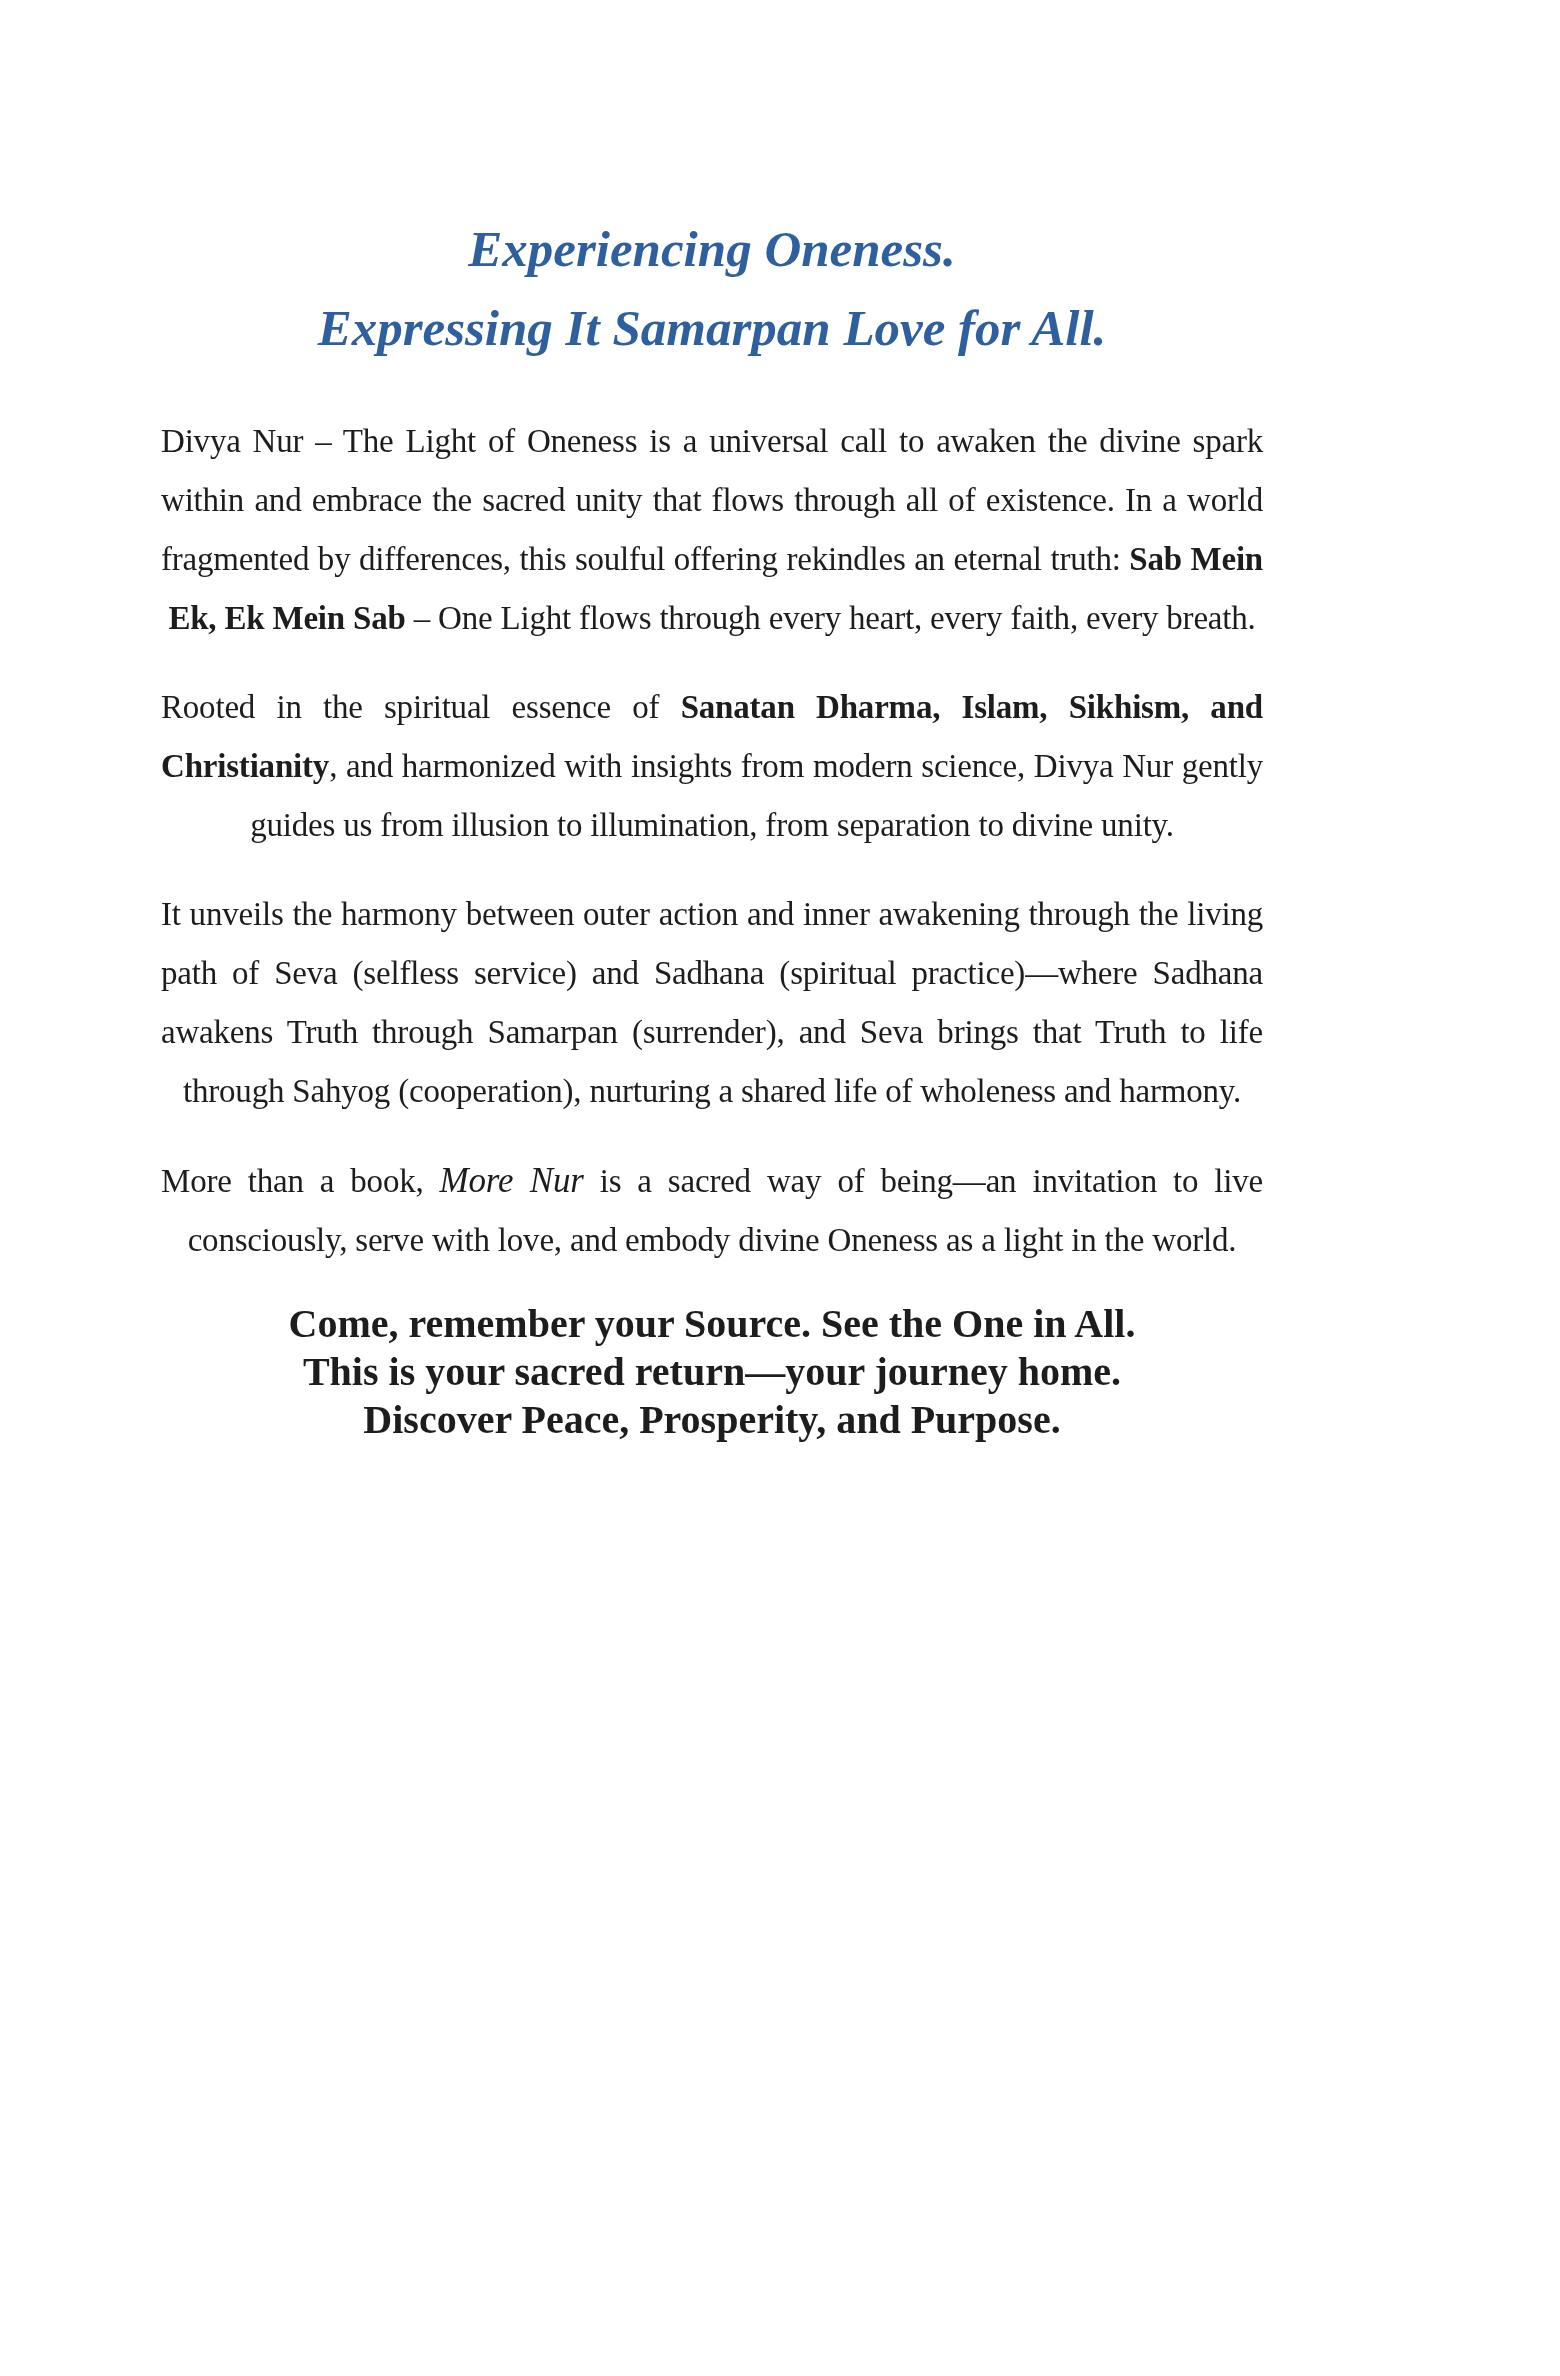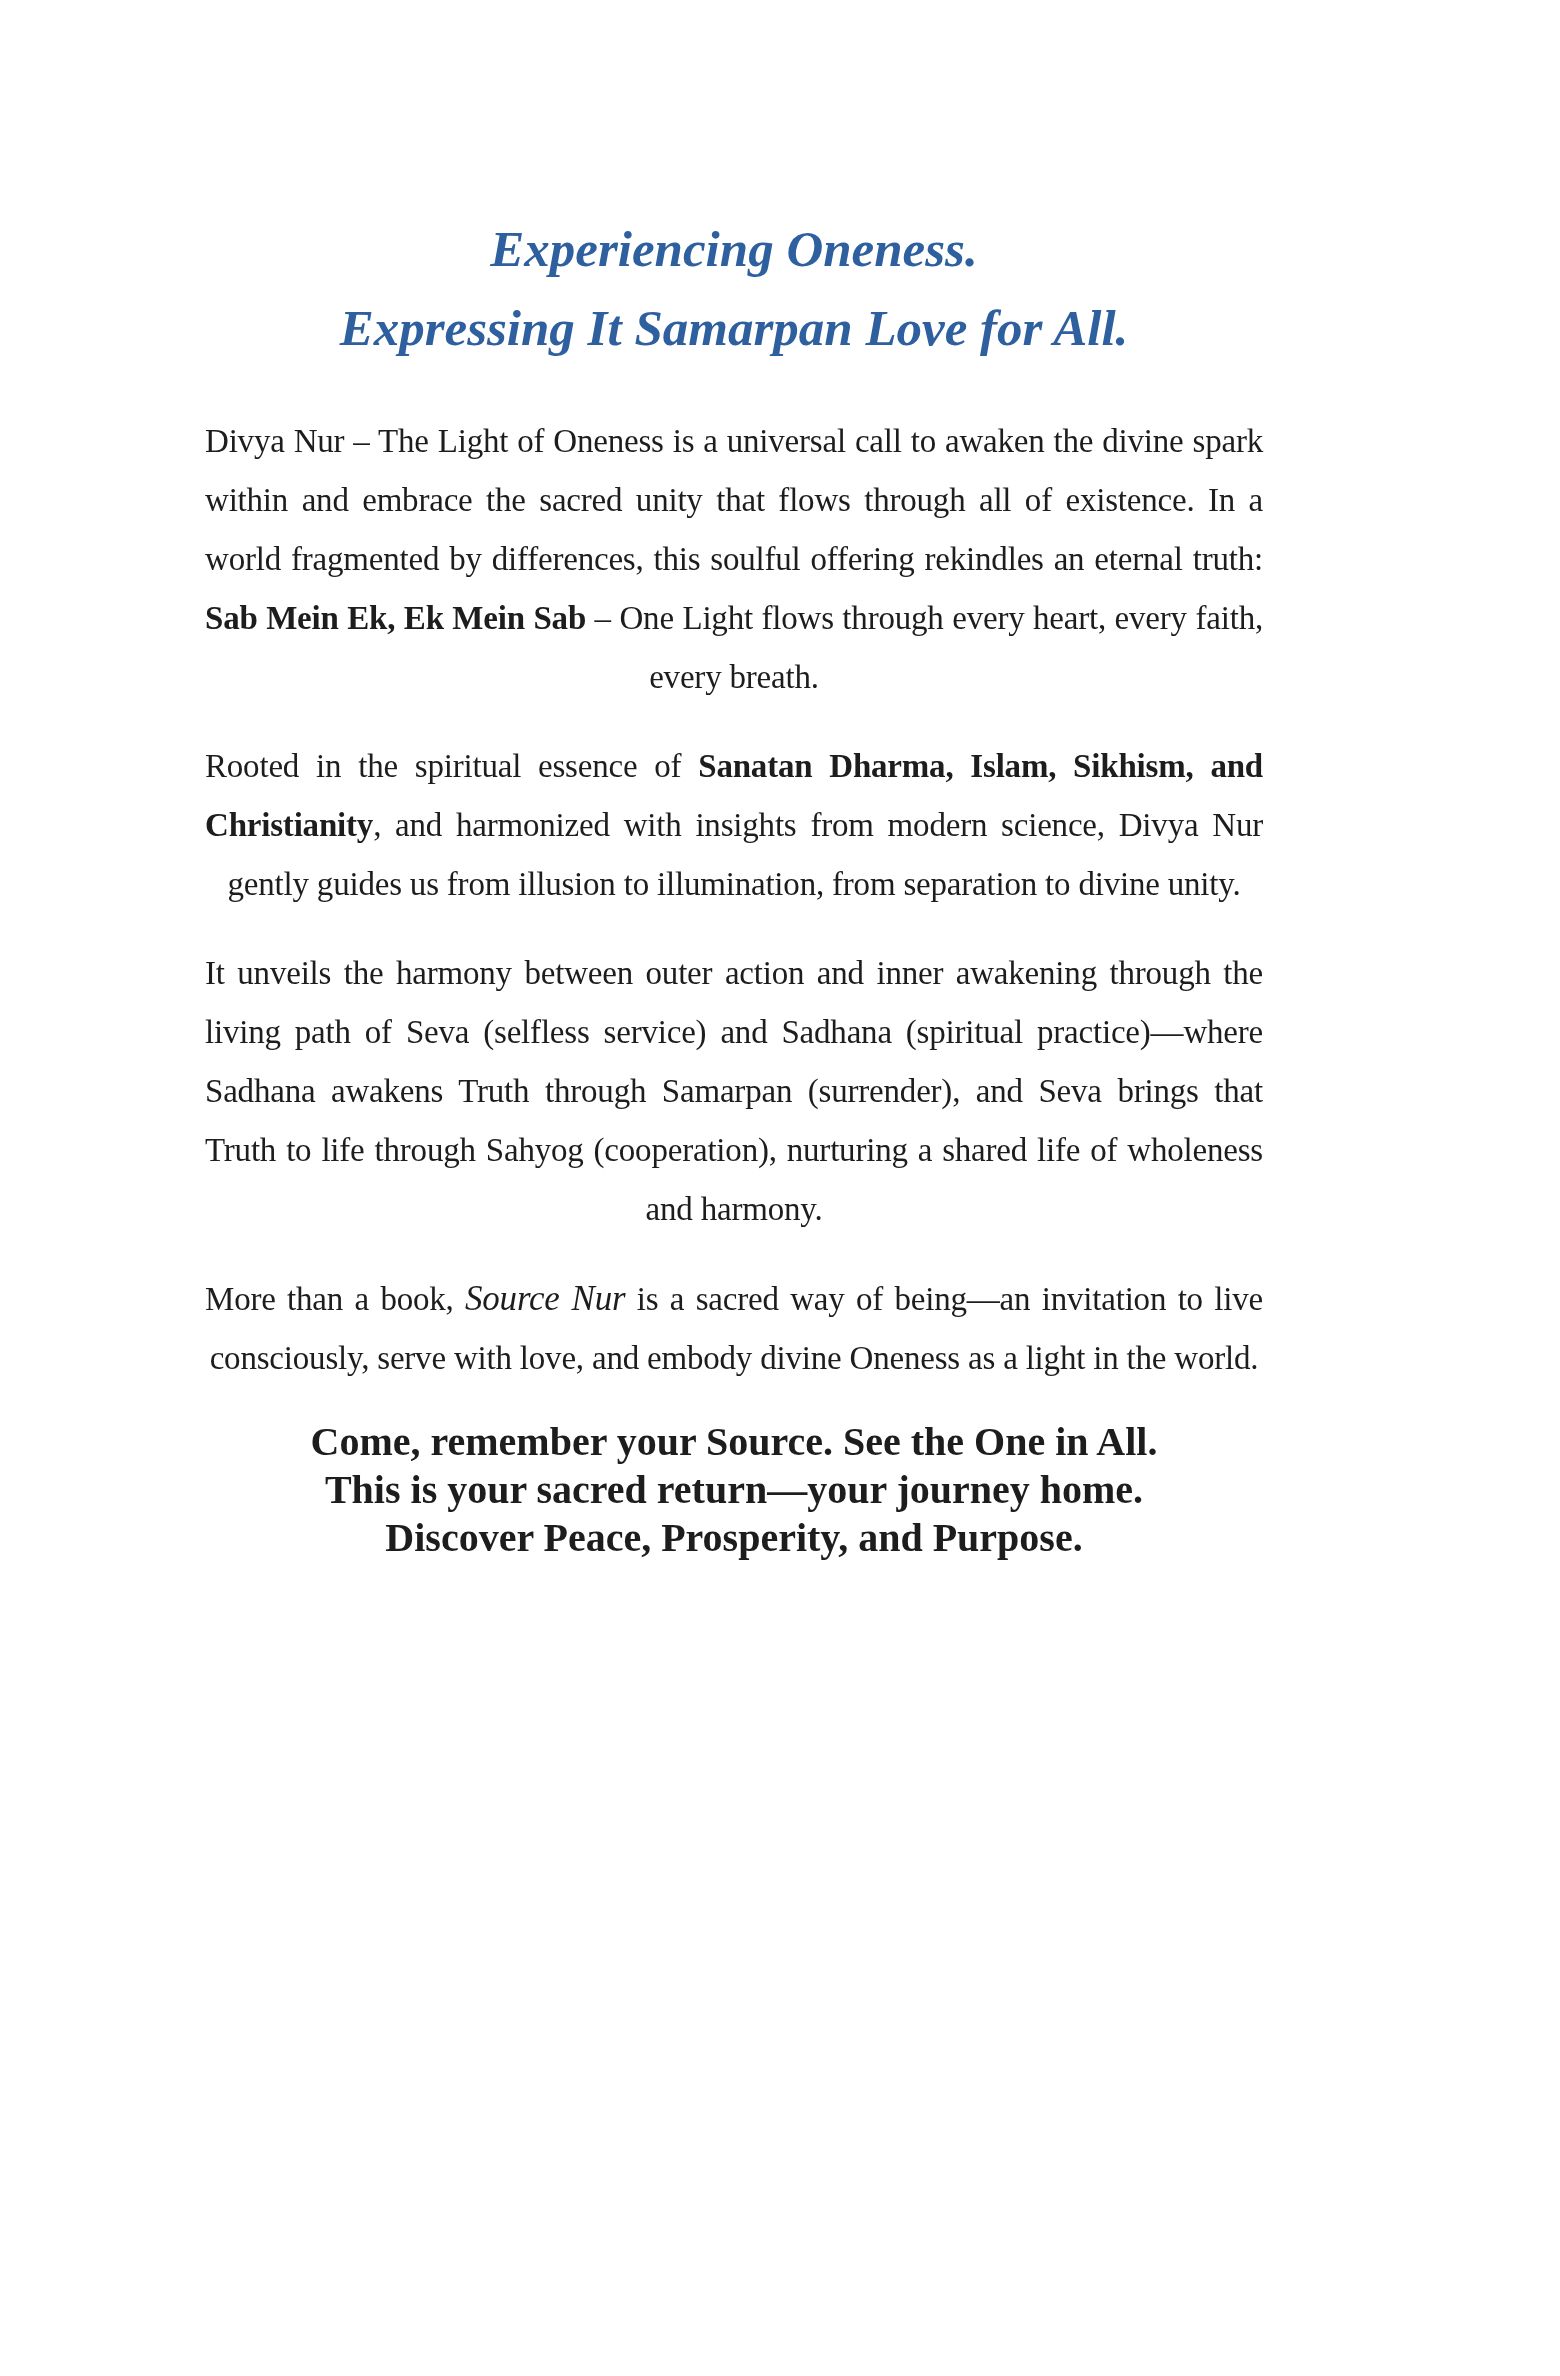--- a/index.html
+++ b/index.html
@@ -6,21 +6,20 @@
   html, body {
     background: #ffffff;
     font-family: "Liberation Serif", serif;
   }
   .page {
     position: relative;
     width: 1424px;
     height: 2376px;
     background: #ffffff;
     overflow: hidden;
-    padding-left: 44px;
   }
   .content {
     padding: 210px 161px 0 161px; 
   }
   .tagline {
     text-align: center;
     font-style: italic;
     font-weight: bold;
     font-size: 51px;
     line-height: 79px;
@@ -57,21 +56,21 @@
       <div>Experiencing Oneness.</div>
       <div>Expressing It Samarpan Love for All.</div>
     </div>
 
     <p class="para"><span>Divya Nur – The Light of Oneness is a universal call to awaken the divine spark within and embrace the sacred unity that flows through all of existence. In a world fragmented by differences, this soulful offering rekindles an eternal truth: </span><span class="b">Sab Mein Ek, Ek Mein Sab</span><span> – One Light flows through every heart, every faith, every breath.</span></p>
 
     <p class="para"><span>Rooted in the spiritual essence of </span><span class="b">Sanatan Dharma, Islam, Sikhism, and Christianity</span><span>, and harmonized with insights from modern science, Divya Nur gently guides us from illusion to illumination, from separation to divine unity.</span></p>
 
     <p class="para"><span>It unveils the harmony between outer action and inner awakening through the living path of Seva (selfless service) and Sadhana (spiritual practice)—where Sadhana awakens Truth through Samarpan (surrender), and Seva brings that Truth to life through Sahyog (cooperation), nurturing a shared life of wholeness and harmony.</span></p>
 
-    <p class="para"><span>More than a book, </span><span class="i">Source Nur</span><span> is a sacred way of being—an invitation to live consciously, serve with love, and embody divine Oneness as a light in the world.</span></p>
+    <p class="para"><span>More than a book, </span><span class="i">More Nur</span><span> is a sacred way of being—an invitation to live consciously, serve with love, and embody divine Oneness as a light in the world.</span></p>
 
     <div class="closing">
       <div>Come, remember your Source. See the One in All.</div>
       <div>This is your sacred return—your journey home.</div>
       <div>Discover Peace, Prosperity, and Purpose.</div>
     </div>
 
   </div>
 </div>
 

